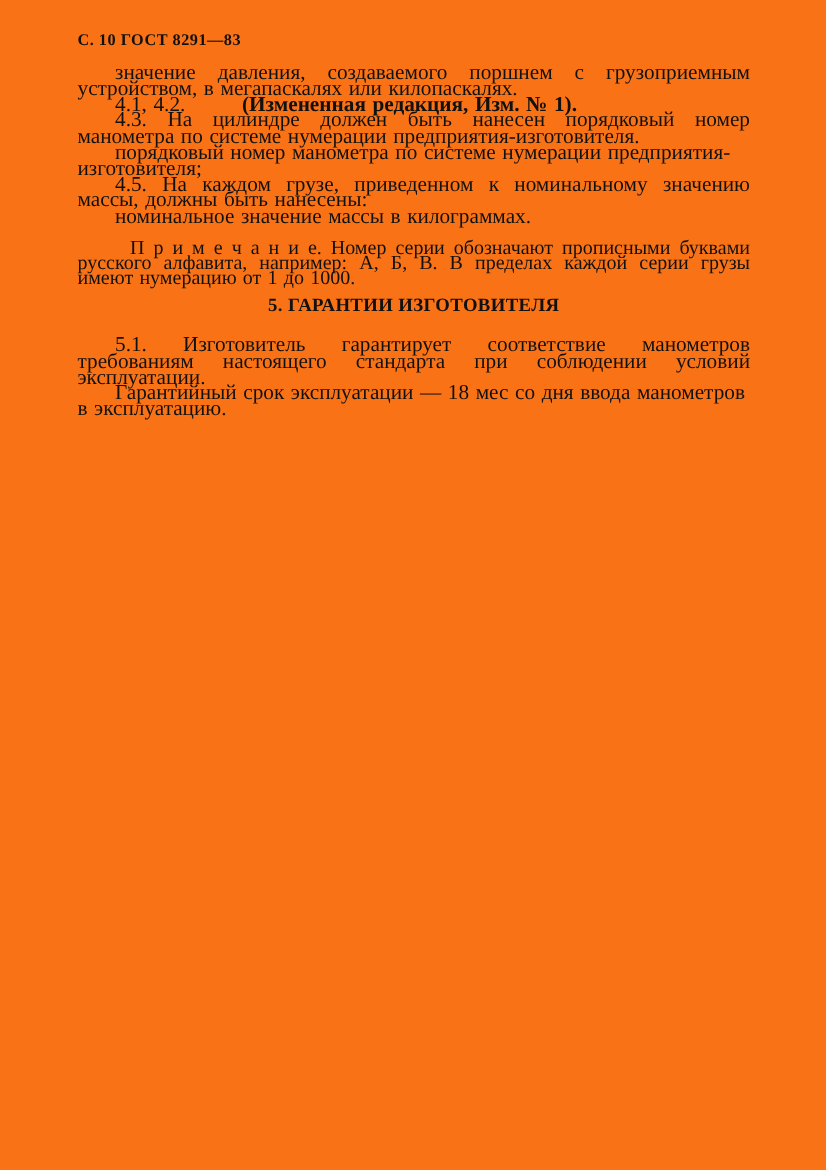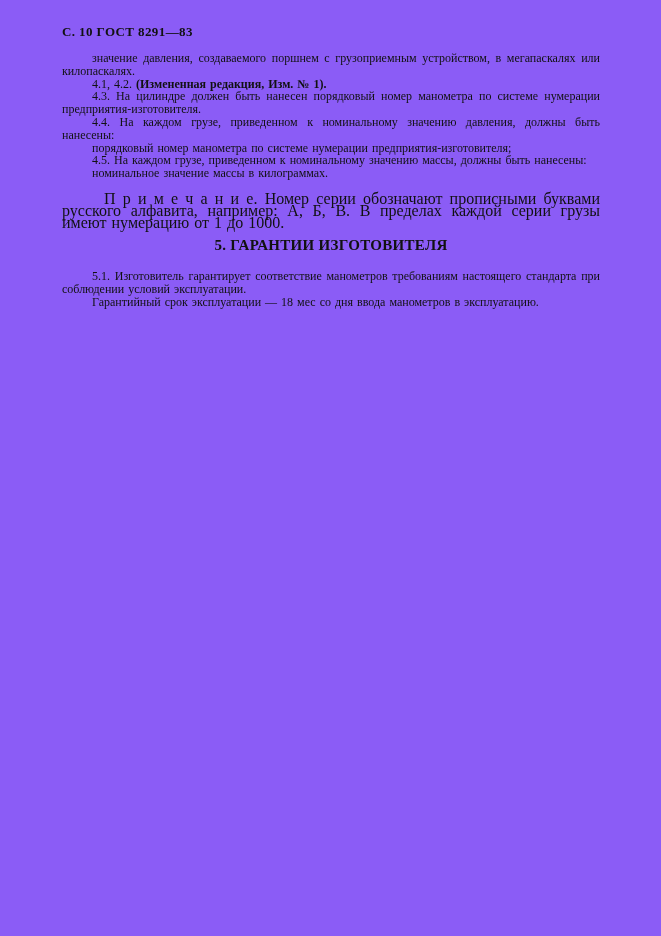--- a/index.html
+++ b/index.html
@@ -1,21 +1,21 @@
 <!DOCTYPE html>
 <html><head>
 <meta charset="utf-8">
 <style>
   html, body { margin: 0; padding: 0; background: #e8e8e8; }
   .page {
     position: relative;
     width: 661px;
     height: 936px;
     margin: 0 auto;
-    background: #8b5cf6;
+    background: #f97316;
     color: #111111;
     font-family: "Liberation Serif", "DejaVu Serif", serif;
     overflow: hidden;
   }
   .page-header {
     position: absolute;
     left: 62px;
     top: 24px;
     font-weight: bold;
     font-size: 13px;
@@ -23,21 +23,21 @@
     white-space: nowrap;
   }
   .text-column {
     position: absolute;
     left: 62px;
     top: 52px;
     width: 538px;
   }
   p { margin: 0; padding: 0; }
   .body {
-    font-size: 12px;
+    font-size: 17px;
     line-height: 12.8px;
     word-spacing: 1px;
   }
   .indent { text-indent: 30px; }
   .justify { text-align: justify; }
   .note {
     margin-top: 13px;
     font-size: 16px;
     line-height: 12px;
     text-indent: 42px;
@@ -46,40 +46,39 @@
   }
   .section-heading {
     margin: 10px 0 0 0;
     font-size: 15px;
     line-height: 13px;
     font-weight: bold;
     text-align: center;
     letter-spacing: 0.3px;
   }
   .mt-gap { margin-top: 18px; }
-  b.amend { font-weight: bold; }
+  b.amend { font-weight: bold; margin-left: 40px; }
 </style>
 </head>
 <body>
 
 <div class="page">
 
   <header class="page-header">
     <span>С. 10 ГОСТ 8291—83</span>
   </header>
 
   <main class="text-column">
 
     <p class="body indent justify">значение давления, создаваемого поршнем с грузоприемным устройством, в мегапаскалях или килопаскалях.</p>
 
     <p class="body indent"><span>4.1, 4.2. </span><b class="amend">(Измененная редакция, Изм. № 1).</b></p>
 
     <p class="body indent justify">4.3. На цилиндре должен быть нанесен порядковый номер манометра по системе нумерации предприятия-изготовителя.</p>
 
-    <p class="body indent justify">4.4. На каждом грузе, приведенном к номинальному значению давления, должны быть нанесены:</p>
 
     <p class="body indent">порядковый номер манометра по системе нумерации предприятия-изготовителя;</p>
 
 
     <p class="body indent justify">4.5. На каждом грузе, приведенном к номинальному значению массы, должны быть нанесены:</p>
 
 
     <p class="body indent">номинальное значение массы в килограммах.</p>
 
     <p class="note">П р и м е ч а н и е. Номер серии обозначают прописными буквами русского алфавита, например: А, Б, В. В пределах каждой серии грузы имеют нумерацию от 1 до 1000.</p>

